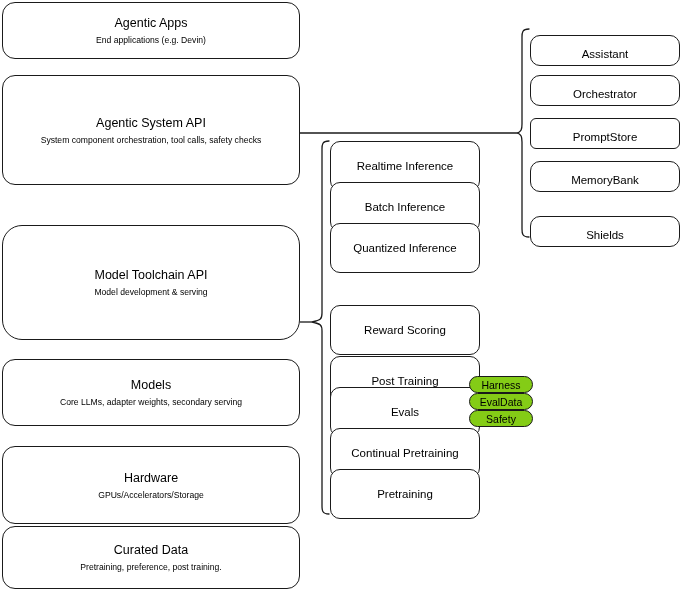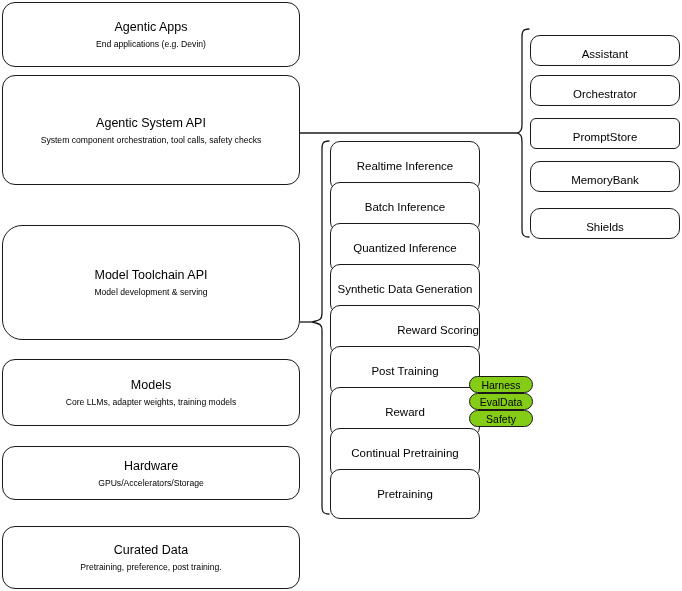--- a/index.html
+++ b/index.html
@@ -118,70 +118,67 @@
 
     <path d="M 329 141
              C 322 141 322 145 322 149
              L 322 313
              C 322 319 321 320 312 322
              C 321 324 322 325 322 331
              L 322 506
              C 322 510 322 514 329 514" stroke="#1a1a1a" stroke-width="1.3" fill="none" stroke-linecap="round"></path>
   </svg>
 
-  <div class="box layer-box" style="top:2px; height:65px;">
+  <div class="box layer-box" style="top:2px; height:57px;">
     <div class="title">Agentic Apps</div>
     <div class="subtitle">End applications (e.g. Devin)</div>
   </div>
 
   <div class="box layer-box" style="top:75px; height:110px;">
     <div class="title">Agentic System API</div>
     <div class="subtitle">System component orchestration, tool calls, safety checks</div>
   </div>
 
   <div class="box layer-box" style="top:225px; height:115px;border-radius:20px;">
     <div class="title">Model Toolchain API</div>
     <div class="subtitle">Model development &amp; serving</div>
   </div>
 
   <div class="box layer-box" style="top:359px; height:67px;">
     <div class="title">Models</div>
-    <div class="subtitle">Core LLMs, adapter weights, training models</div>
-  </div>
-
-  <div class="box layer-box" style="top:446px; height:54px;">
+    <div class="subtitle">Core LLMs, adapter weights, secondary serving</div>
+  </div>
+
+  <div class="box layer-box" style="top:446px; height:78px;">
     <div class="title">Hardware</div>
     <div class="subtitle">GPUs/Accelerators/Storage</div>
   </div>
 
   <div class="box layer-box" style="top:526px; height:63px;">
     <div class="title">Curated Data</div>
     <div class="subtitle">Pretraining, preference, post training.</div>
   </div>
 
   <div class="box mid-box" style="top:141px;">
     <div class="title">Realtime Inference</div>
   </div>
   <div class="box mid-box" style="top:182px;">
     <div class="title">Batch Inference</div>
   </div>
   <div class="box mid-box" style="top:223px;justify-content:center;">
     <div class="title">Quantized Inference</div>
   </div>
-  <div class="box mid-box" style="top:264px;">
-    <div class="title">Synthetic Data Generation</div>
-  </div>
-  <div class="box mid-box" style="top:305px;align-items:flex-end;">
+  <div class="box mid-box" style="top:305px;">
     <div class="title">Reward Scoring</div>
   </div>
-  <div class="box mid-box" style="top:346px;">
+  <div class="box mid-box" style="top:356px;">
     <div class="title">Post Training</div>
   </div>
   <div class="box mid-box" style="top:387px;">
-    <div class="title">Reward</div>
+    <div class="title">Evals</div>
   </div>
   <div class="box mid-box" style="top:428px;">
     <div class="title">Continual Pretraining</div>
   </div>
   <div class="box mid-box" style="top:469px;">
     <div class="title">Pretraining</div>
   </div>
 
   <div class="pill" style="left:469px; top:376px; width:64px;">
     <div class="title">Harness</div>
@@ -198,17 +195,17 @@
   </div>
   <div class="box right-box" style="top:75px;">
     <div class="title">Orchestrator</div>
   </div>
   <div class="box right-box" style="top:118px;border-radius:6px;">
     <div class="title">PromptStore</div>
   </div>
   <div class="box right-box" style="top:161px;">
     <div class="title">MemoryBank</div>
   </div>
-  <div class="box right-box" style="top:208px;">
+  <div class="box right-box" style="top:216px;">
     <div class="title">Shields</div>
   </div>
 
 </div>
 
 </body></html>

